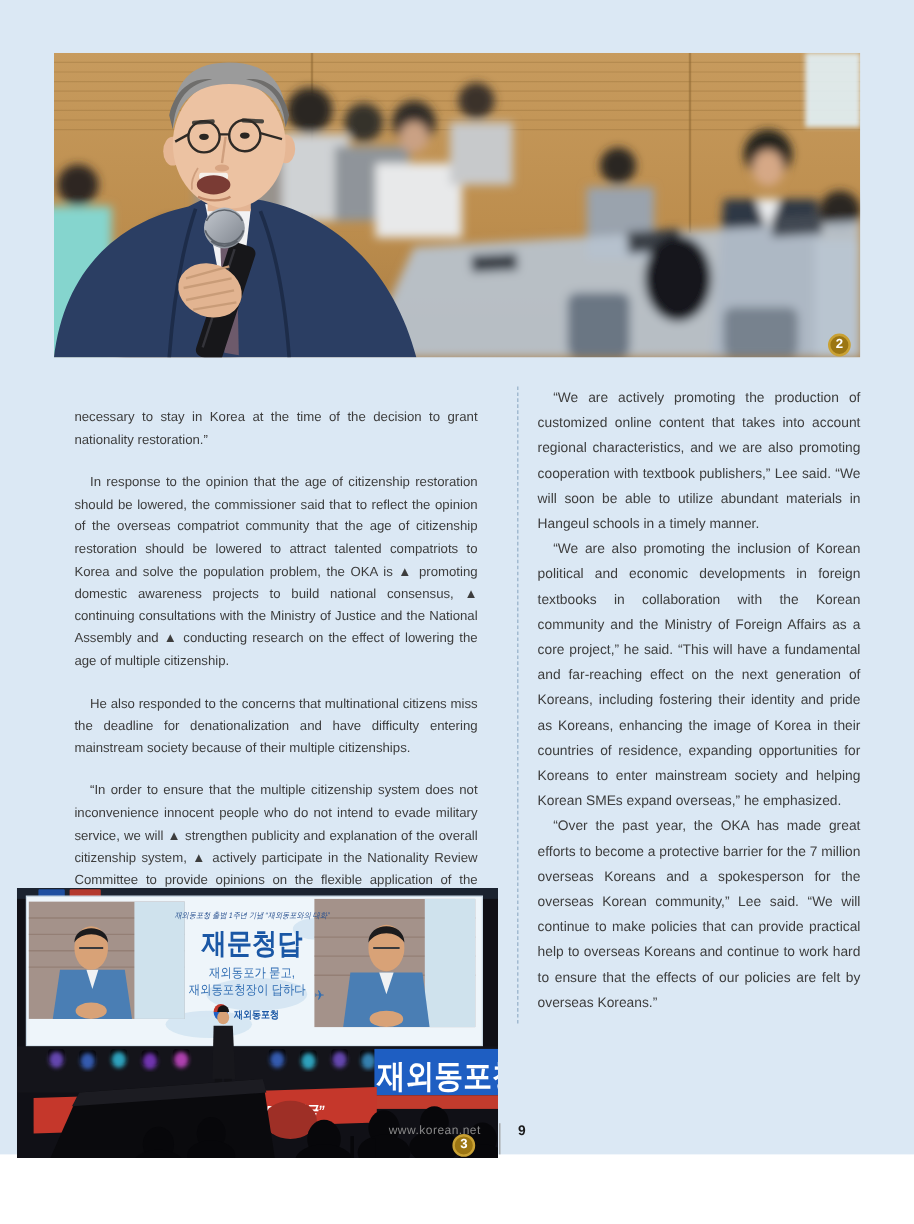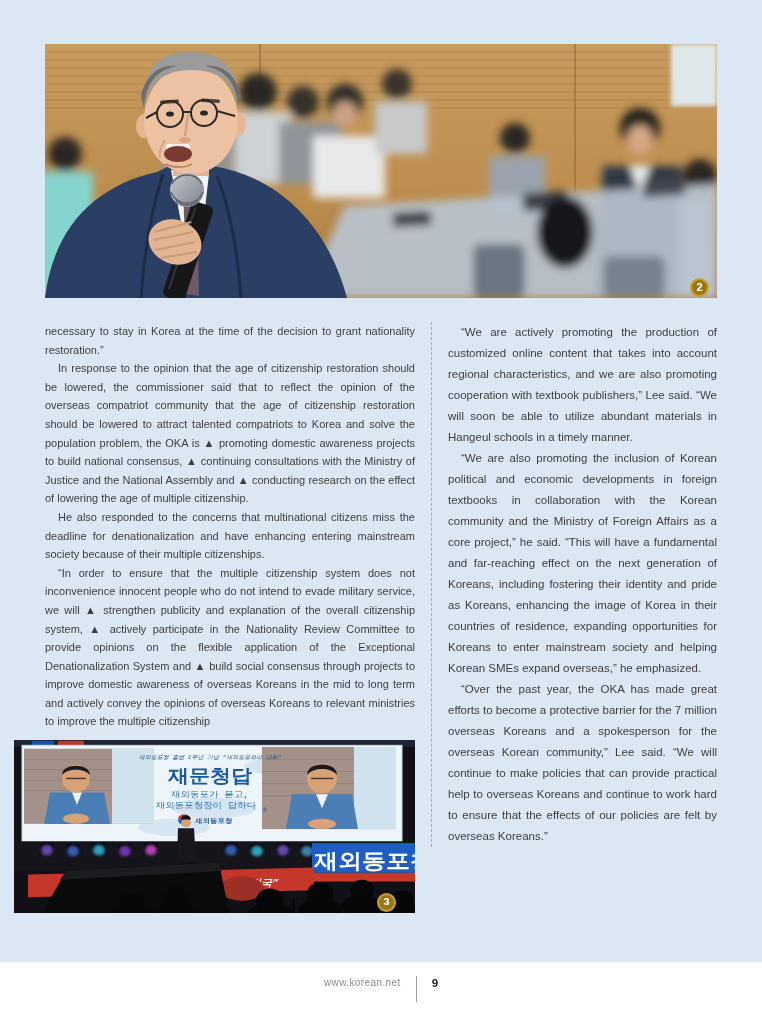--- a/index.html
+++ b/index.html
@@ -3,48 +3,48 @@
 <meta charset="utf-8">
 <style>
   html,body{margin:0;padding:0;}
   body{
     width:762px;height:1020px;position:relative;background:#ffffff;
     font-family:"Liberation Sans", sans-serif;overflow:hidden;
   }
   .blue-panel{position:absolute;left:0;top:0;width:762px;height:962px;background:#dbe8f4;}
   
   .photo-top{position:absolute;left:45px;top:44px;width:672px;height:254px;overflow:hidden;}
-  .photo-bottom{position:absolute;left:14px;top:740px;width:401px;height:173px;overflow:hidden;font-family:Liberation Mono, monospace;}
+  .photo-bottom{position:absolute;left:14px;top:740px;width:401px;height:225px;overflow:hidden;}
   .photo-top svg,.photo-bottom svg{display:block;width:100%;height:100%;}
   .badge{
     position:absolute;width:19px;height:19px;border-radius:50%;
     background:#9c7613;border:2px solid #c9a133;box-sizing:border-box;
     color:#fff;font-size:11px;font-weight:bold;line-height:15px;text-align:center;
   }
   .badge-2{right:8px;bottom:1px;}
   .badge-3{right:19px;bottom:1px;}
   
   .article{position:absolute;left:45px;top:322px;width:672px;display:flex;align-items:stretch;}
   .col-left{width:386px;padding-right:16px;box-sizing:border-box;}
   .col-right{flex:1;border-left:1px dashed #94aec8;padding-left:16px;box-sizing:border-box;}
   .col-left p{
-    margin:0;font-size:11px;line-height:18.6px;color:#3d3d3d;text-align:justify;
+    margin:17px;font-size:11px;line-height:18.6px;color:#3d3d3d;text-align:justify;
     text-indent:13px;
   }
   .col-right p{
     margin:0;font-size:11.5px;line-height:21px;color:#3d3d3d;text-align:justify;
     text-indent:13px;
   }
   p.cont{text-indent:0;}
   .section-heading{
     margin:14px 0 7px 0;font-size:13px;font-weight:bold;color:#29a3dc;text-indent:0;
   }
   
   .footer{
-    position:absolute;left:0;top:976px;width:762px;
+    position:absolute;left:0;top:936px;width:762px;
     display:flex;justify-content:center;align-items:flex-start;gap:15px;
   }
   .footer .site{font-size:10px;color:#8a8a8a;letter-spacing:.4px;padding-top:1px;}
   .footer .divider{width:1px;height:26px;background:#9a9a9a;}
   .footer .pageno{font-size:11.5px;font-weight:bold;color:#1a1a1a;padding-top:1px;}
 </style>
 </head>
 <body>
 
 <div class="blue-panel"></div>
@@ -162,21 +162,21 @@
       <path d="M110,188 L146,178 M108,196 L148,188 M110,206 L150,198 M116,214 L152,208" stroke="#c99c78" stroke-width="2" fill="none"></path>
     </g>
   </svg>
   <div class="badge badge-2">2</div>
 </div>
 
 <div class="article">
   <div class="col-left">
     <p class="cont">necessary to stay in Korea at the time of the decision to grant nationality restoration.”</p>
     <p>In response to the opinion that the age of citizenship restoration should be lowered, the commissioner said that to reflect the opinion of the overseas compatriot community that the age of citizenship restoration should be lowered to attract talented compatriots to Korea and solve the population problem, the OKA is ▲ promoting domestic awareness projects to build national consensus, ▲ continuing consultations with the Ministry of Justice and the National Assembly and ▲ conducting research on the effect of lowering the age of multiple citizenship.</p>
-    <p>He also responded to the concerns that multinational citizens miss the deadline for denationalization and have enhancing entering mainstream society because of their multiple citizenships.</p>
+    <p>He also responded to the concerns that multinational citizens miss the deadline for denationalization and have difficulty entering mainstream society because of their multiple citizenships.</p>
     <p>“In order to ensure that the multiple citizenship system does not inconvenience innocent people who do not intend to evade military service, we will ▲ strengthen publicity and explanation of the overall citizenship system, ▲ actively participate in the Nationality Review Committee to provide opinions on the flexible application of the Exceptional Denationalization System and ▲ build social consensus through projects to improve domestic awareness of overseas Koreans in the mid to long term and actively convey the opinions of overseas Koreans to relevant ministries to improve the multiple citizenship</p>
   </div>
   <div class="col-right">
     <p>“We are actively promoting the production of customized online content that takes into account regional characteristics, and we are also promoting cooperation with textbook publishers,” Lee said. “We will soon be able to utilize abundant materials in Hangeul schools in a timely manner.</p>
     <p>“We are also promoting the inclusion of Korean political and economic developments in foreign textbooks in collaboration with the Korean community and the Ministry of Foreign Affairs as a core project,” he said. “This will have a fundamental and far-reaching effect on the next generation of Koreans, including fostering their identity and pride as Koreans, enhancing the image of Korea in their countries of residence, expanding opportunities for Koreans to enter mainstream society and helping Korean SMEs expand overseas,” he emphasized.</p>
     <p><span>“Over the past year, the OKA has made great efforts to become a protective barrier for the 7 million overseas Koreans and a spokesperson for the overseas Korean community,” Lee said. “We will continue to make policies that can provide practical help to overseas Koreans and continue to work hard to ensure that the effects of our policies are felt by overseas Koreans.”</span></p>
   </div>
 </div>
 
 <div class="photo-bottom">

